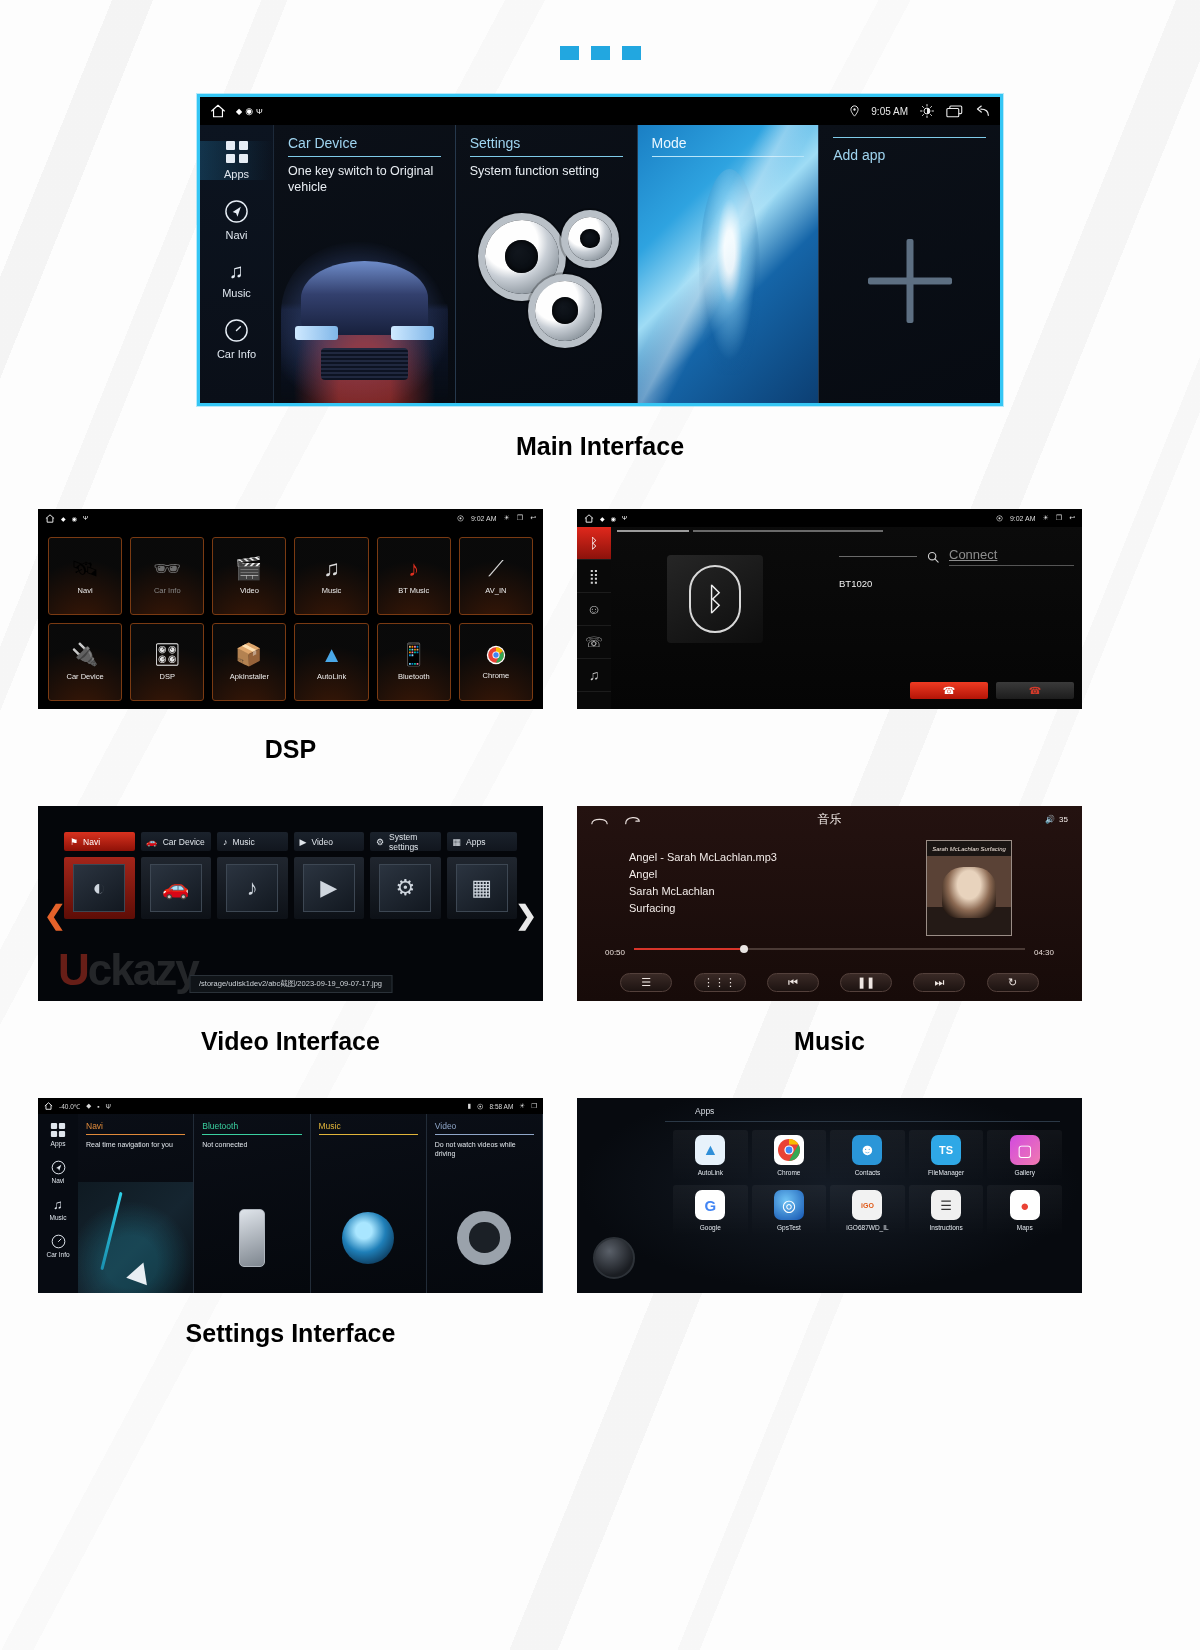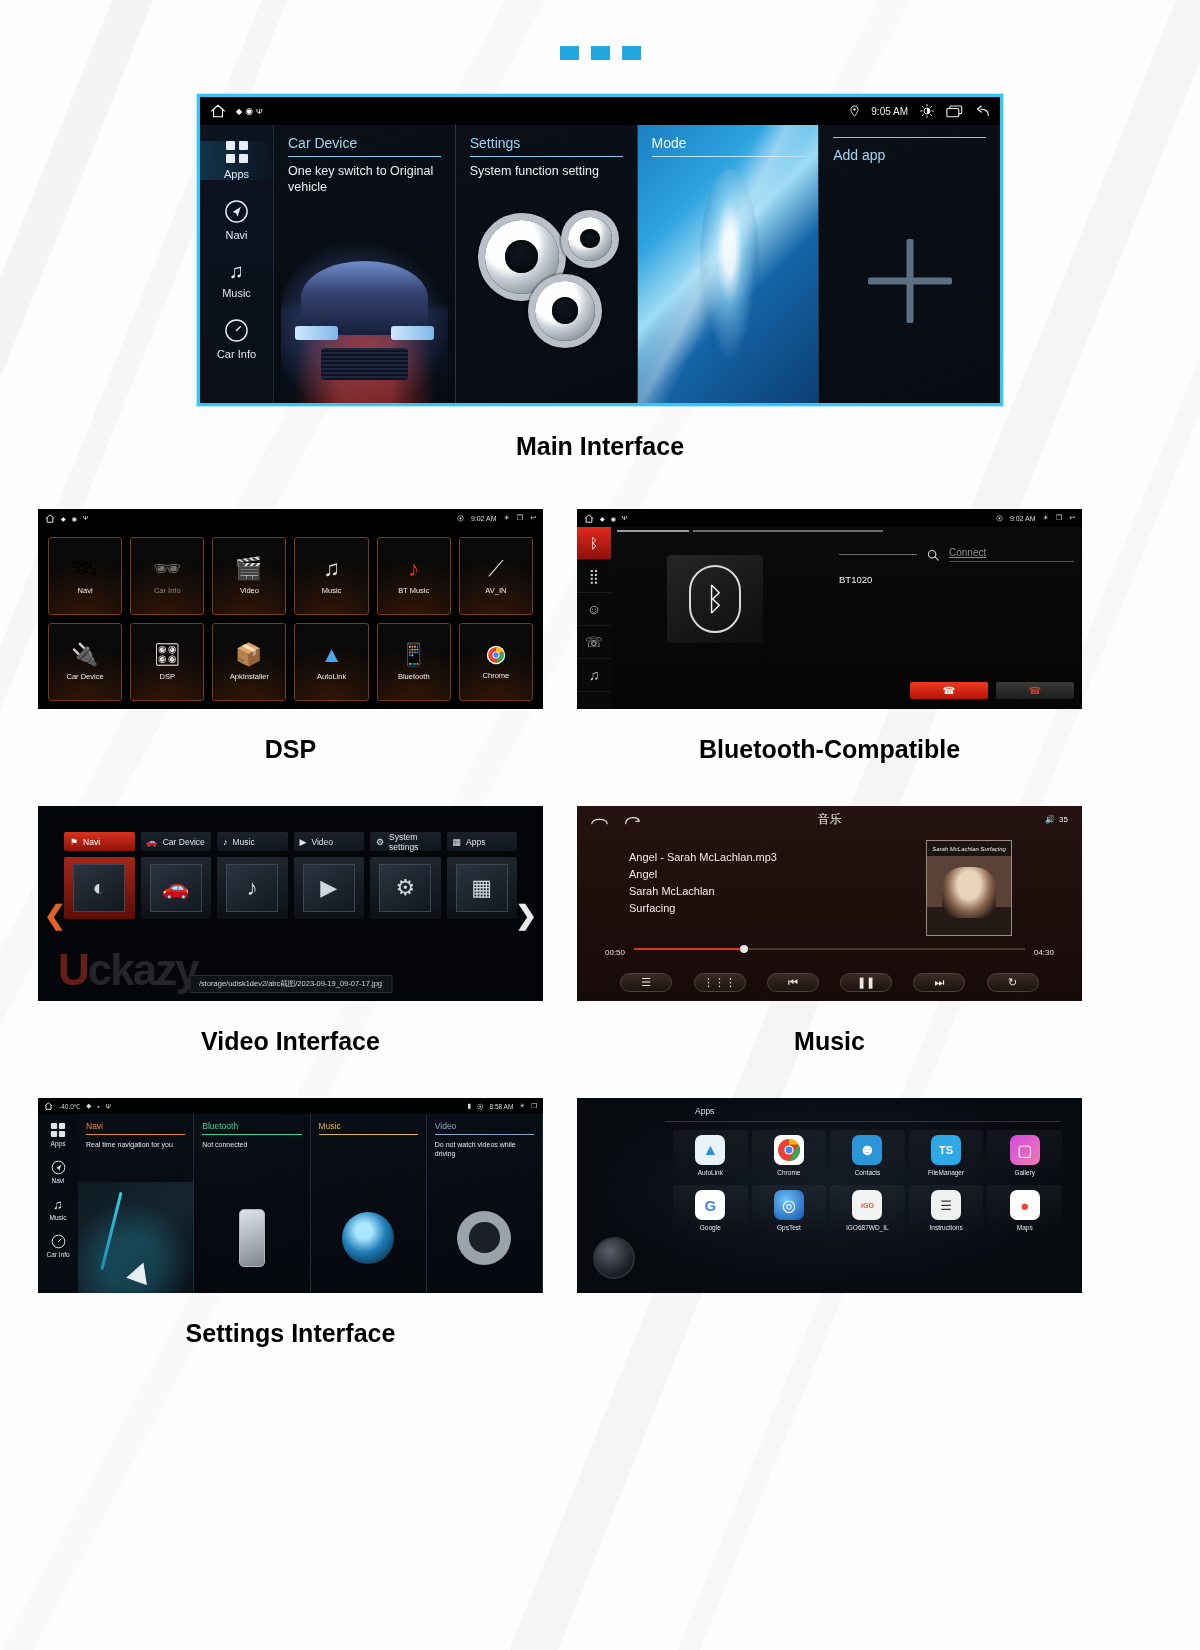--- a/index.html
+++ b/index.html
@@ -161,21 +161,21 @@
   .bt-tabline { display:flex; gap:4px; padding:3px 6px 0; }
   .bt-tabline i { height:2px; background:#9b9b9b; display:block; }
   .bt-logo { position:absolute; left:56px; top:28px; width:96px; height:88px;
     background: linear-gradient(150deg,#262626,#0d0d0d); border-radius:4px;
     display:flex; align-items:center; justify-content:center; }
   .bt-logo .ring { width:52px; height:68px; border:2px solid #d8d8d8; border-radius:26px;
     display:flex; align-items:center; justify-content:center; color:#f2f2f2; font-size:32px; }
   .bt-right { position:absolute; right:8px; top:20px; width:235px; }
   .bt-search { display:flex; align-items:center; gap:10px; }
   .bt-search .line { flex:0 0 78px; height:1px; background:#6a6a6a; }
-  .bt-search .ph { color:#8d8d8d; font-size:10px; border-bottom:1px solid #555; flex:1; padding-bottom:3px;text-decoration:underline; }
+  .bt-search .ph { color:#8d8d8d; font-size:13px; border-bottom:1px solid #555; flex:1; padding-bottom:3px;text-decoration:underline; }
   .bt-dev { color:#f0f0f0; font-size:9.5px; margin-top:12px; }
   .bt-btns { position:absolute; right:8px; bottom:10px; display:flex; gap:8px; }
   .bt-btn { width:78px; height:17px; border-radius:2px; display:flex; align-items:center; justify-content:center; }
   .bt-btn.red { background: linear-gradient(180deg,#ee3b22,#b41407); }
   .bt-btn.grey { background: linear-gradient(180deg,#3a3a3a,#1d1d1d); }
   .bt-btn .g { font-size:10px; color:#fff; }
   .bt-btn.grey .g { color:#d13a2a; }
 
   
   .vid { height: 195px; background:#04060a; position:relative; }
@@ -554,21 +554,20 @@
                 <div class="bt-btn red">
                     <span class="g">☎</span>
                   </div>
                 <div class="bt-btn grey">
                     <span class="g">☎</span>
                   </div>
               </div>
             </div>
           </div>
         </div>
-        <div class="caption">Bluetooth-Compatible</div>
       </div>
     </div>
 
     <div class="row" style="margin-top:42px">
       <div class="cellL">
         <div class="shot vid">
           <div class="vid-tabs">
             <div class="vtab active">
                 <span class="vg">⚑</span>
                 <span>Navi</span>

